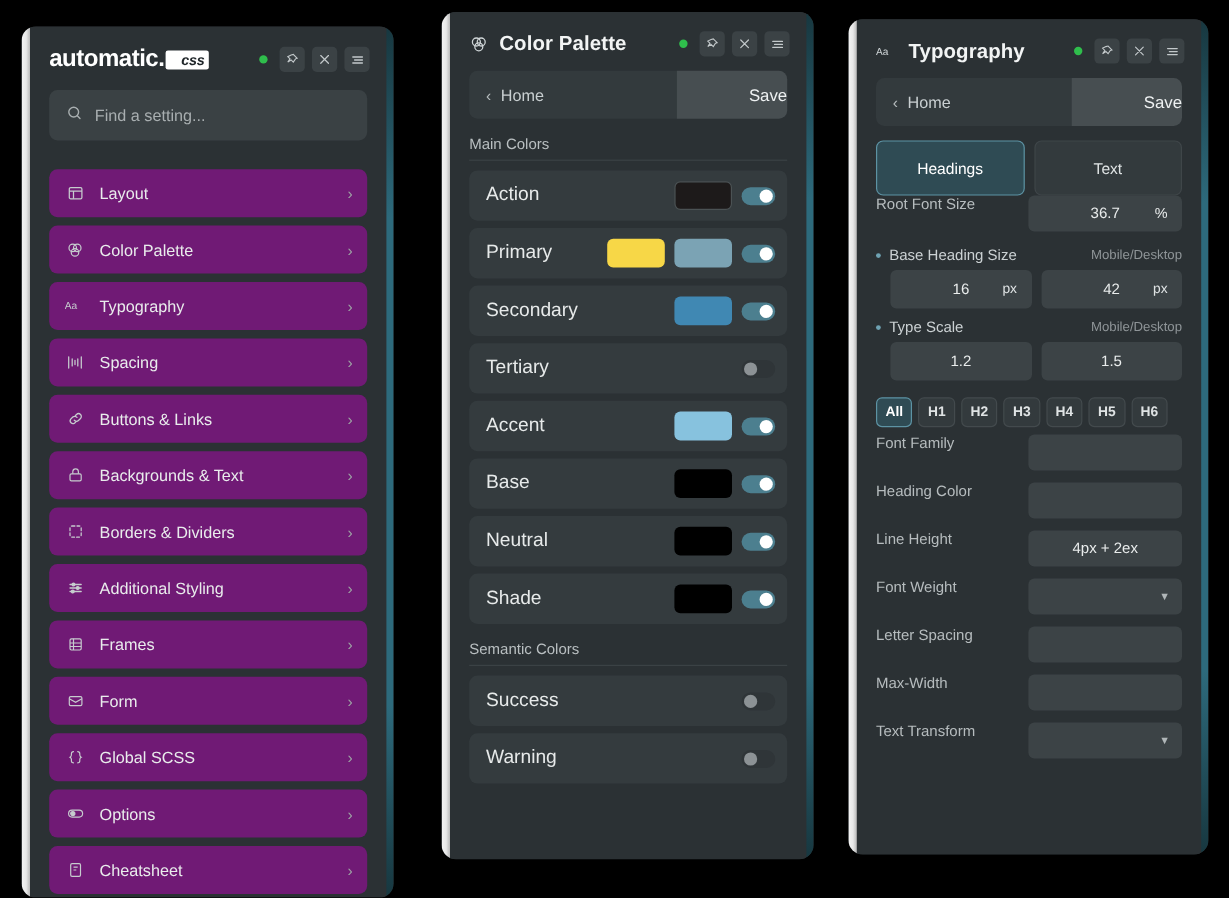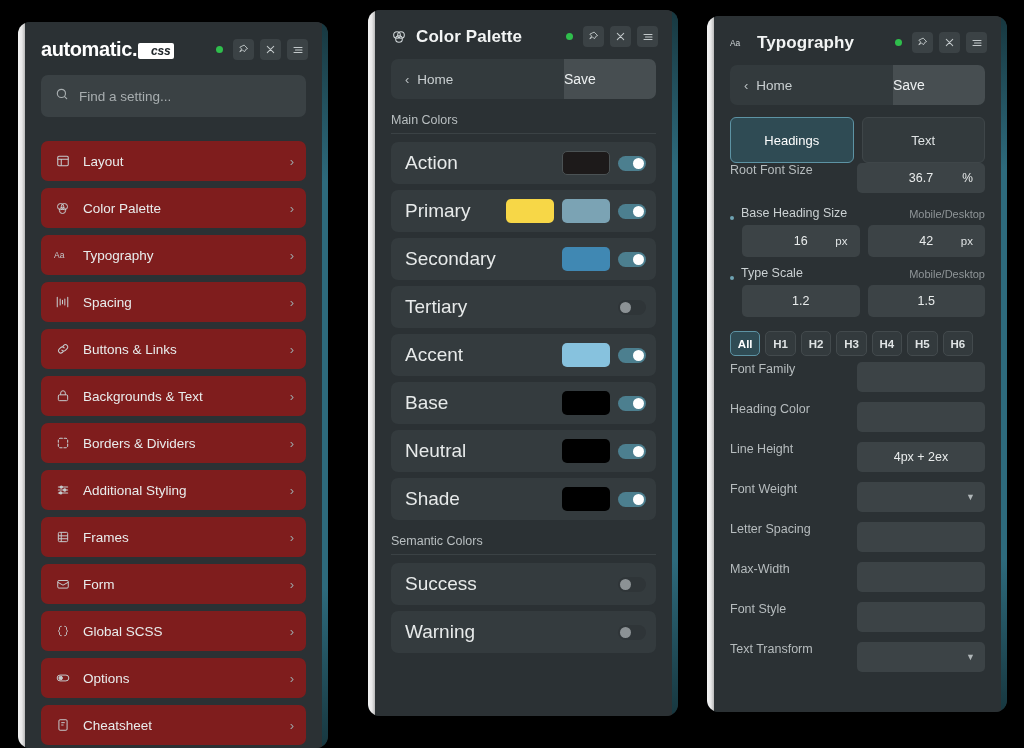--- a/index.html
+++ b/index.html
@@ -107,30 +107,30 @@
     background: #333a3d;
     border-radius: 7px 0 0 7px;
     display: flex; align-items: center;
     padding-left: 14px; gap: 8px;
     color: #c9cfd1; font-size: 13.5px;
   }
   .nav-save {
     width: 92px; height: 40px;
     background: #474e51;
     border-radius: 0 7px 7px 0;
-    display: flex; align-items: center; justify-content: flex-start;
+    display: flex; align-items: center; justify-content: flex-end;
     color: #eef1f2; font-size: 14px;
   }
   .chev-l { font-size: 13px; color: #b7bdbf; }
 
   
   .menu { padding: 14px 16px 0 16px; display: flex; flex-direction: column; gap: 7px; }
   .menu-item {
     height: 40px;
-    background: #7f1d1d;
+    background: #701a75;
     border-radius: 7px;
     display: flex; align-items: center;
     padding: 0 12px 0 13px;
     gap: 12px;
   }
   .menu-item .mi-ico { color: #c6ccce; display: flex; width: 17px; justify-content: center; }
   .menu-item .mi-label { color: #e9ecec; font-size: 13.5px; flex: 1; }
   .menu-item .mi-chev { color: #9ca2a4; font-size: 13px; }
 
   
@@ -144,21 +144,21 @@
   
   .color-list { padding: 0 16px; display: flex; flex-direction: column; gap: 6px; }
   .color-row {
     height: 42px;
     background: #343b3e;
     border-radius: 7px;
     display: flex; align-items: center;
     padding: 0 10px 0 14px;
     gap: 8px;
   }
-  .color-row .cr-label { color: #e7eaea; font-size: 19px; flex: 1; }
+  .color-row .cr-label { color: #e7eaea; font-size: 16px; flex: 1; }
   .swatch {
     width: 48px; height: 24px;
     border-radius: 5px;
   }
   .swatch.outline { border: 1px solid #4b5254; }
   .toggle {
     width: 28px; height: 15px;
     border-radius: 9px;
     position: relative;
     flex: none;
@@ -204,21 +204,21 @@
   }
   .field-box .unit {
     position: absolute; right: 12px;
     color: #e9ecec; font-size: 12px;
   }
   .field-box .caret {
     position: absolute; right: 10px;
     color: #b0b6b8; font-size: 9px;
   }
   .sub-head {
-    display: flex; align-items: flex-end;
+    display: flex; align-items: center;
     padding: 3px 16px 3px 16px;
     gap: 7px;
   }
   .sub-bullet { width: 4px; height: 4px; border-radius: 50%; background: #6fa3b3; }
   .sub-title { color: #cbd1d3; font-size: 12.5px; }
   .sub-right { margin-left: auto; color: #8f9598; font-size: 11px; }
   .dual-row { display: flex; gap: 8px; padding: 2px 16px 6px 28px; }
   .dual-box {
     flex: 1; height: 32px;
     background: #3c4346;
@@ -706,26 +706,20 @@
           <span></span>
           </span>
       </div>
       <div class="field-row">
         <span class="field-label">Max-Width</span>
         <span class="field-box">
           <span></span>
           </span>
       </div>
       <div class="field-row">
-        <span class="field-label">Font Style</span>
-        <span class="field-box">
-          <span></span>
-          </span>
-      </div>
-      <div class="field-row">
         <span class="field-label">Text Transform</span>
         <span class="field-box">
           <span></span>
           <span class="caret">▼</span>
           </span>
       </div>
 
     </div>
   </div>
 

